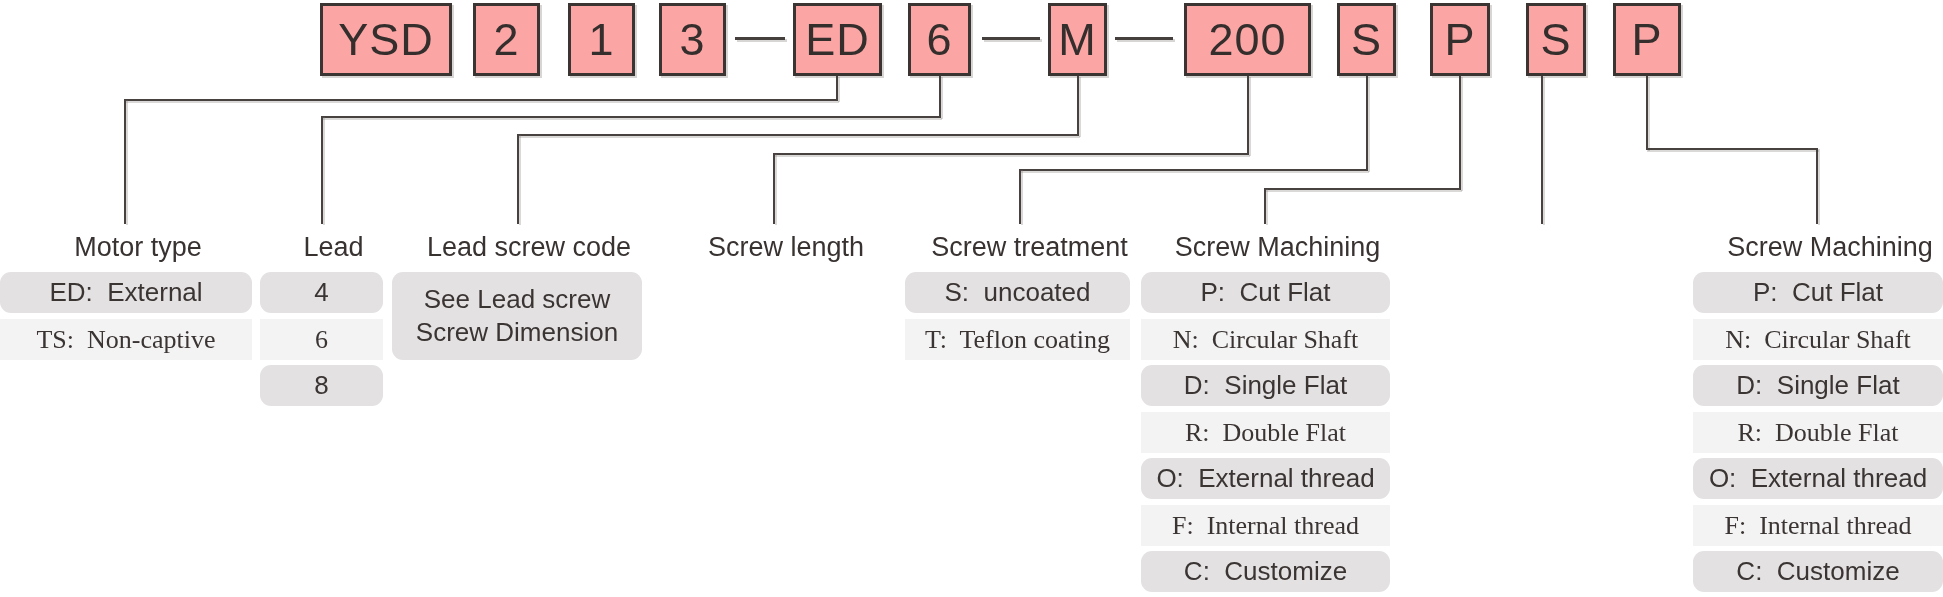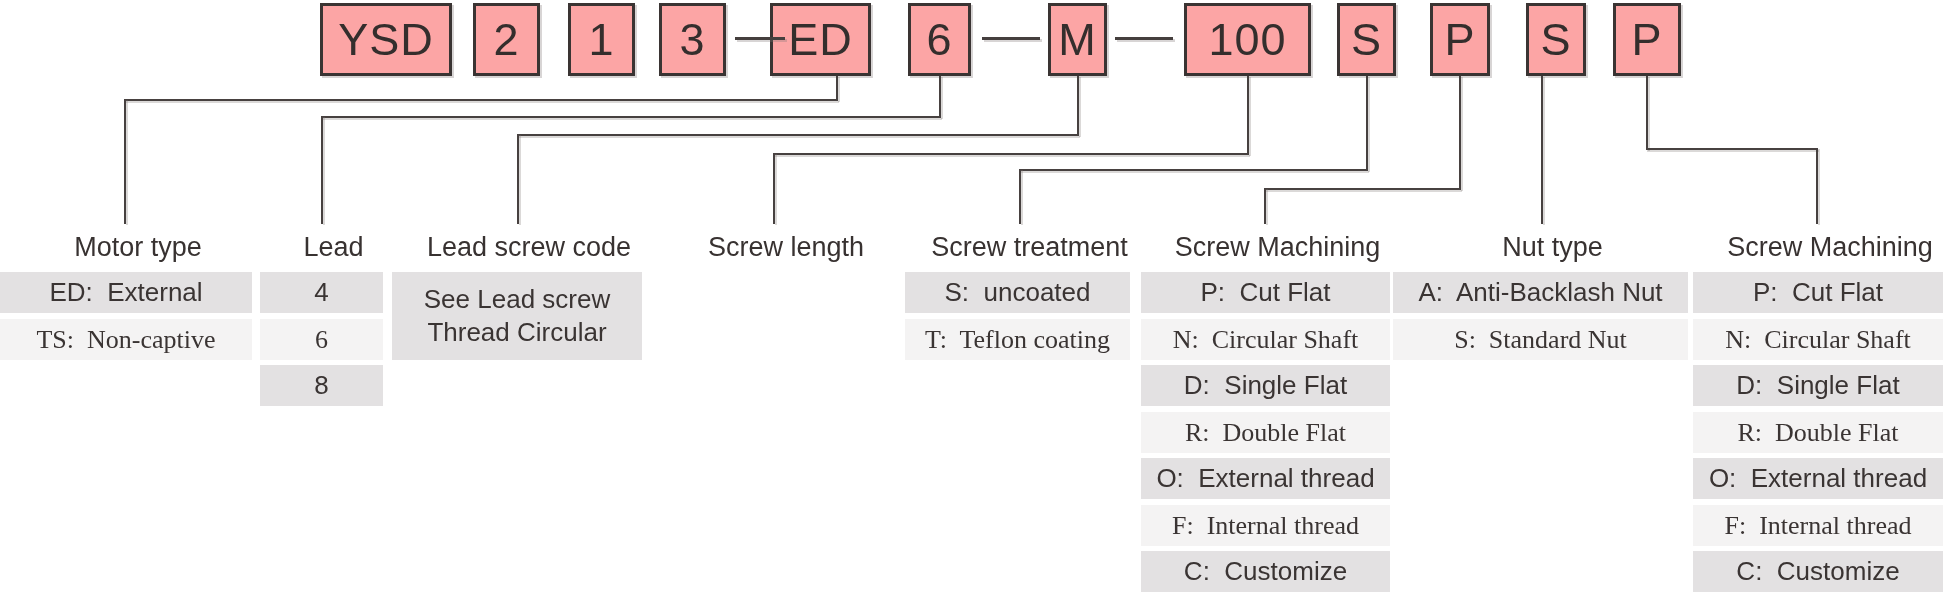--- a/index.html
+++ b/index.html
@@ -26,39 +26,39 @@
   
   .col{position:absolute;top:226px;}
   .col-title{
     height:46px;box-sizing:border-box;padding-top:6px;
     font-size:27px;text-align:center;white-space:pre;color:#383231;padding-left:24px;
   }
   .row{
     height:41px;line-height:41px;margin-bottom:5.5px;
     font-size:26px;text-align:center;white-space:pre;color:#3a3433;
   }
-  .row.dark{background:#e3e1e2;}
+  .row.dark{background:#e3e1e2;border-radius:11px;}
   .row.light{background:#f4f3f3;font-family:Liberation Serif, serif;}
   .row.tall{
     height:87.5px;line-height:normal;display:flex;flex-direction:column;justify-content:center;gap:2px;
   }
 </style>
 </head>
 <body>
 
 <div class="stage">
 
   <div class="cbox" style="left:320px;width:132px">YSD</div>
   <div class="cbox" style="left:473px;width:67px">2</div>
   <div class="cbox" style="left:568px;width:67px">1</div>
   <div class="cbox" style="left:659px;width:67px">3</div>
-  <div class="cbox" style="left:770px;width:101px">ED</div>
+  <div class="cbox" style="left:793px;width:89px">ED</div>
   <div class="cbox" style="left:908px;width:63px">6</div>
   <div class="cbox" style="left:1048px;width:59px">M</div>
-  <div class="cbox" style="left:1184px;width:127px">100</div>
+  <div class="cbox" style="left:1184px;width:127px">200</div>
   <div class="cbox" style="left:1337px;width:59px">S</div>
   <div class="cbox" style="left:1430px;width:60px">P</div>
   <div class="cbox" style="left:1526px;width:60px">S</div>
   <div class="cbox" style="left:1613px;width:68px">P</div>
 
   <div class="dash" style="left:735px;width:50px"></div>
   <div class="dash" style="left:982px;width:58px"></div>
   <div class="dash" style="left:1115px;width:58px"></div>
 
   <div>
@@ -117,21 +117,21 @@
     <div class="col-title">Lead</div>
     <div class="row dark">4</div>
     <div class="row light">6</div>
     <div class="row dark">8</div>
   </div>
 
   <div class="col" style="left:392px;width:250px">
     <div class="col-title">Lead screw code</div>
     <div class="row dark tall">
       <span>See Lead screw</span>
-      <span>Thread Circular</span>
+      <span>Screw Dimension</span>
     </div>
   </div>
 
   <div class="col" style="left:664px;width:220px">
     <div class="col-title">Screw length</div>
   </div>
 
   <div class="col" style="left:905px;width:225px">
     <div class="col-title">Screw treatment</div>
     <div class="row dark">S:  uncoated</div>
@@ -142,25 +142,20 @@
     <div class="col-title">Screw Machining</div>
     <div class="row dark">P:  Cut Flat</div>
     <div class="row light">N:  Circular Shaft</div>
     <div class="row dark">D:  Single Flat</div>
     <div class="row light">R:  Double Flat</div>
     <div class="row dark">O:  External thread</div>
     <div class="row light">F:  Internal thread</div>
     <div class="row dark">C:  Customize</div>
   </div>
 
-  <div class="col" style="left:1393px;width:295px">
-    <div class="col-title">Nut type</div>
-    <div class="row dark">A:  Anti-Backlash Nut</div>
-    <div class="row light">S:  Standard Nut</div>
-  </div>
 
   <div class="col" style="left:1693px;width:250px">
     <div class="col-title">Screw Machining</div>
     <div class="row dark">P:  Cut Flat</div>
     <div class="row light">N:  Circular Shaft</div>
     <div class="row dark">D:  Single Flat</div>
     <div class="row light">R:  Double Flat</div>
     <div class="row dark">O:  External thread</div>
     <div class="row light">F:  Internal thread</div>
     <div class="row dark">C:  Customize</div>

